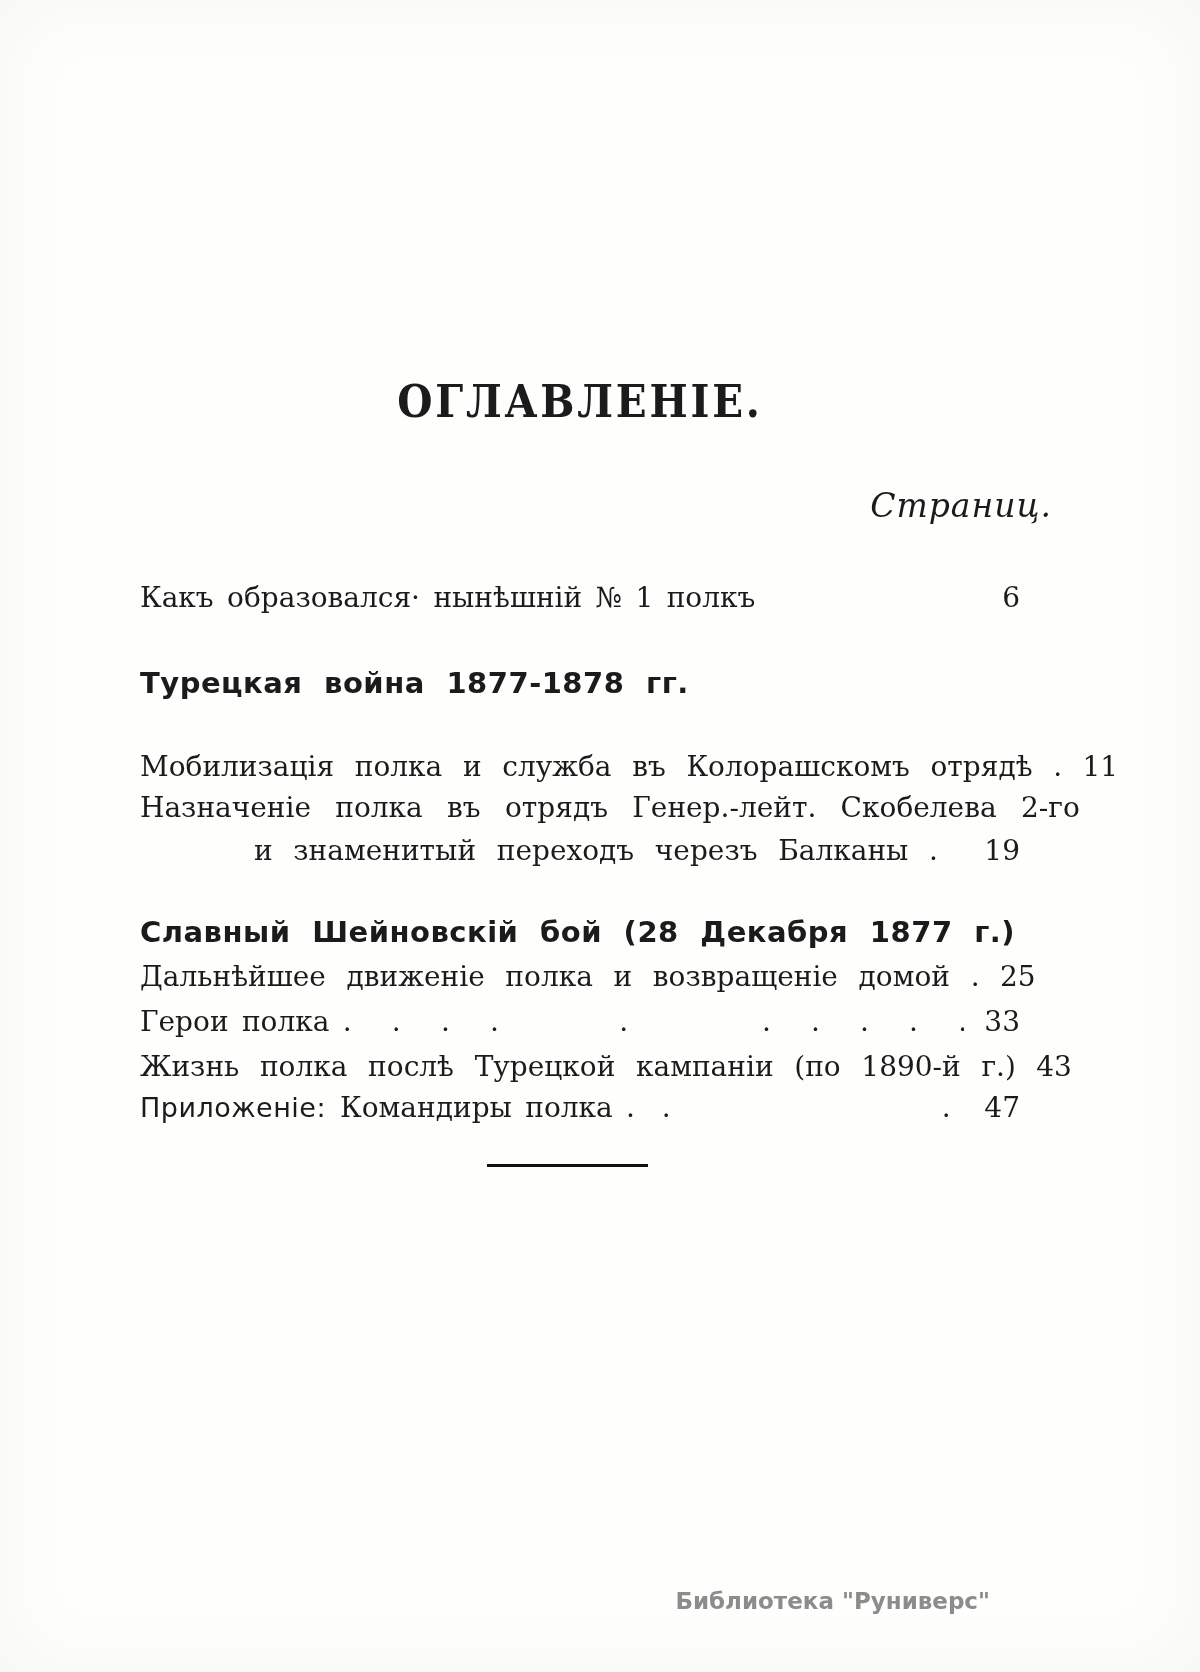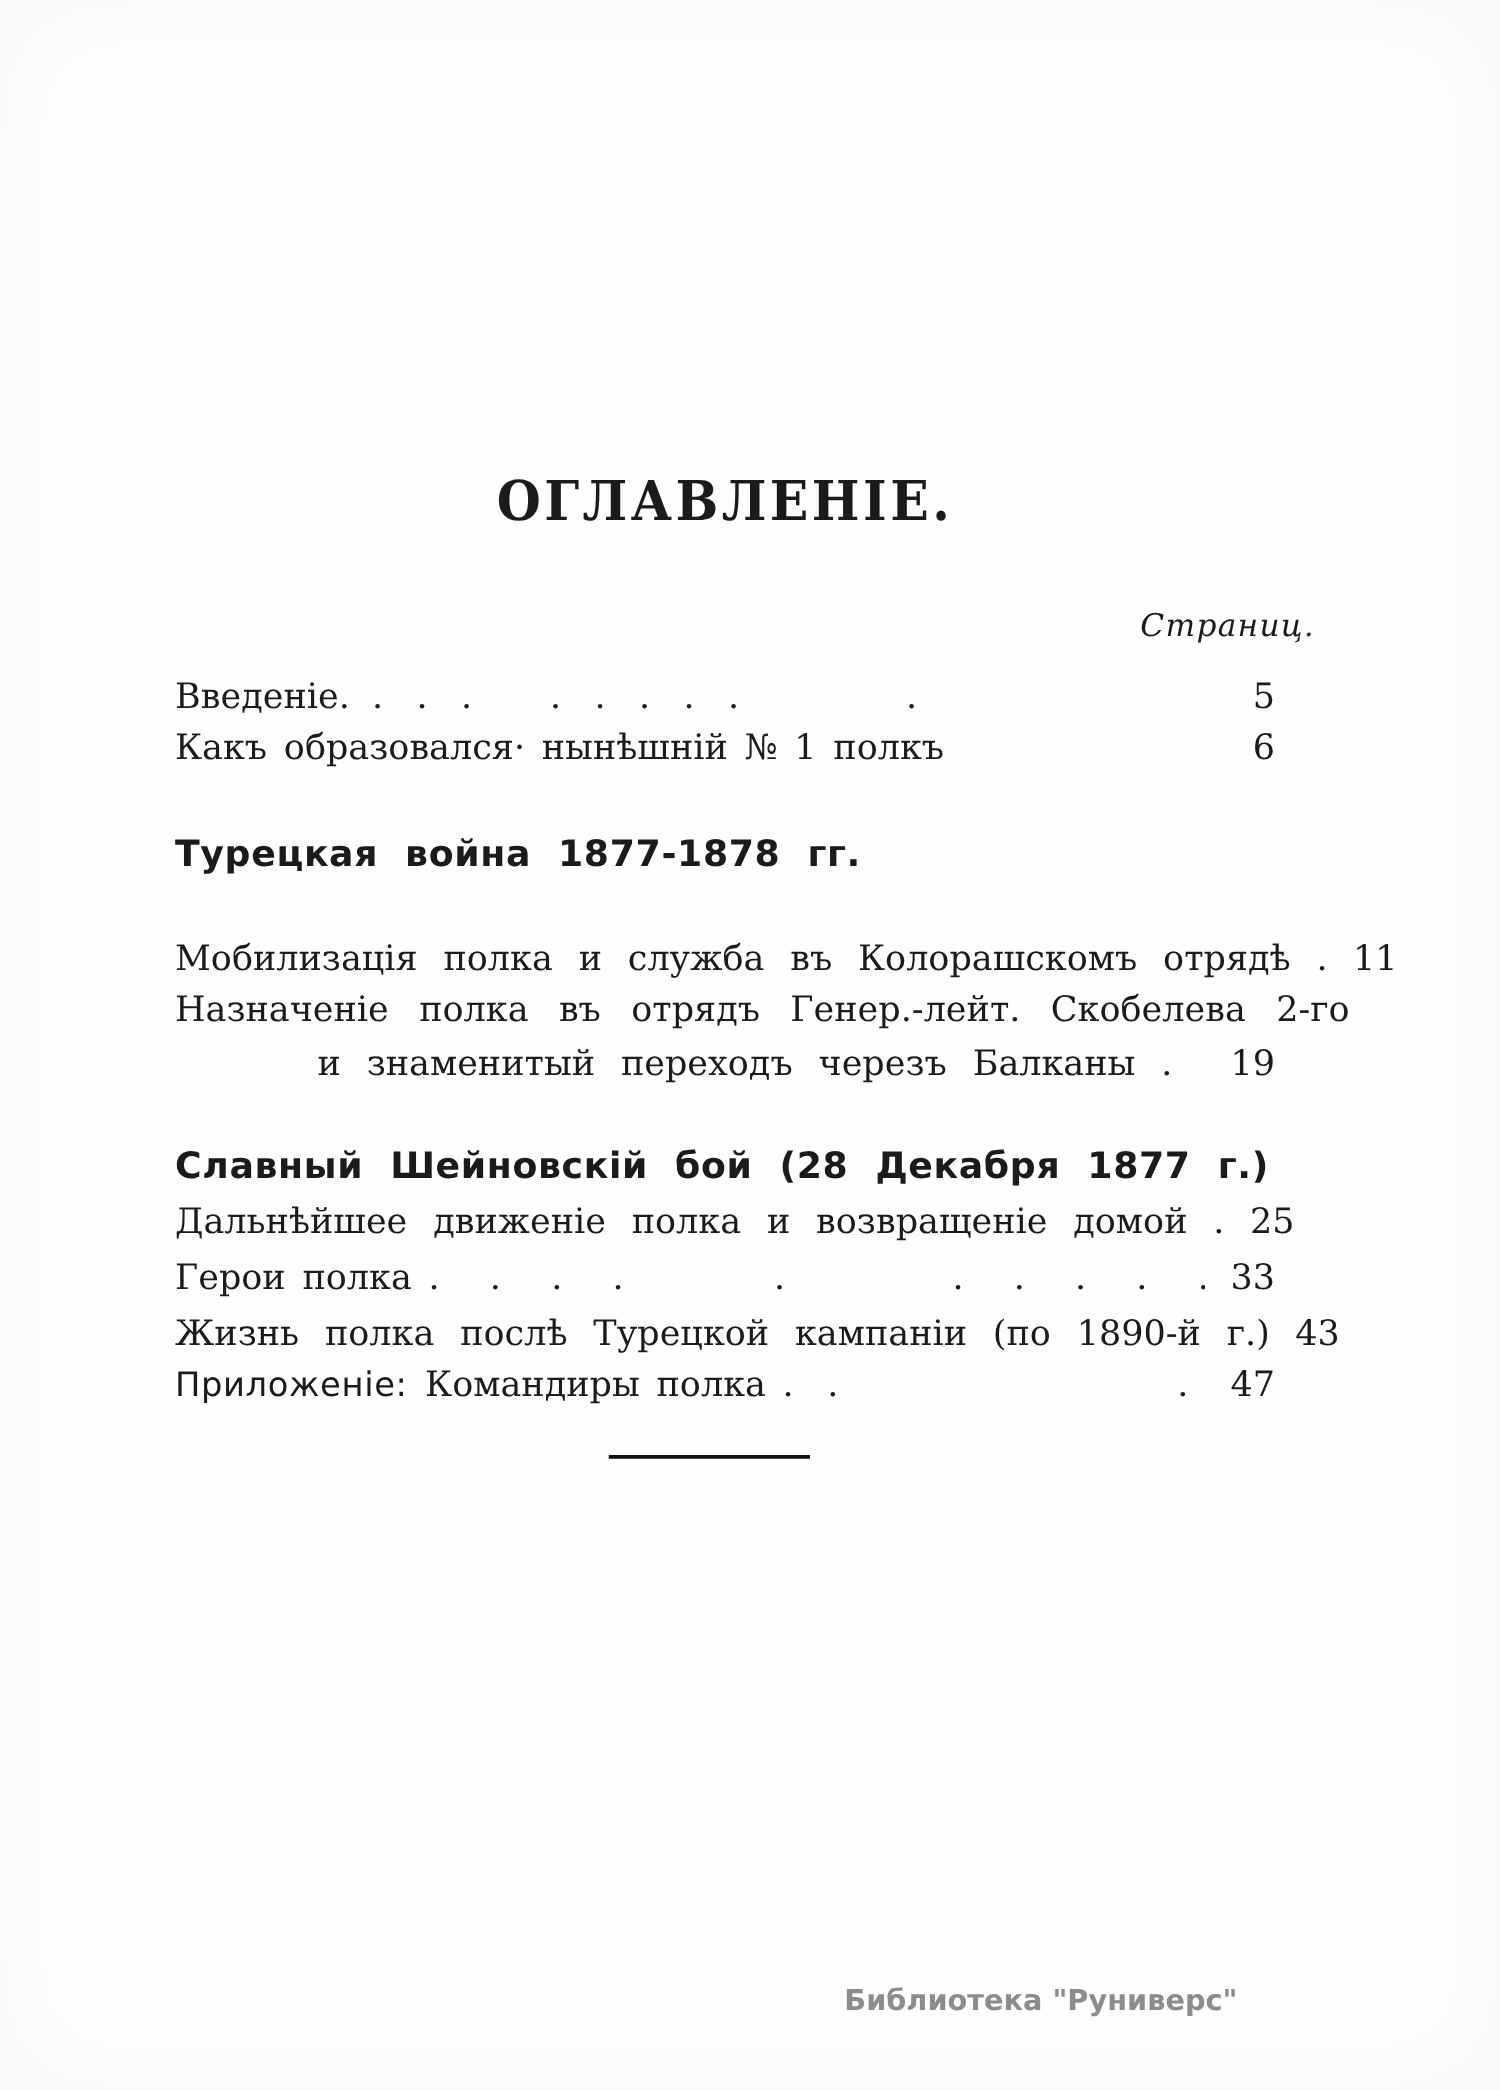--- a/index.html
+++ b/index.html
@@ -28,21 +28,21 @@
     font-weight: bold;
     font-size: 44px;
     letter-spacing: 3px;
     transform: scaleX(0.92);
   }
   .col-header {
     position: absolute;
     top: 486px;
     right: 148px;
     font-style: italic;
-    font-size: 25px;
+    font-size: 33px;
     letter-spacing: 1px;
   }
   .row {
     position: absolute;
     left: 140px;
     width: 880px;
     display: flex;
     align-items: baseline;
     font-size: 28px;
     line-height: 34px;
@@ -94,25 +94,20 @@
 </style>
 </head>
 <body>
 
 <div class="sheet">
 
   <div class="doc-title">ОГЛАВЛЕНІЕ.</div>
 
   <div class="col-header">Страниц.</div>
 
-  <div class="row" style="top:540px">
-    <span class="t">Введеніе.</span>
-    <span class="dots">  .   .   .       .   .   .   .   .               .</span>
-    <span class="pg">5</span>
-  </div>
 
   <div class="row ws1" style="top:581px">
     <span class="t">Какъ образовался· нынѣшній № 1 полкъ</span>
     <span class="dots"></span>
     <span class="pg">6</span>
   </div>
 
   <div class="heading" style="top:666px">Турецкая война 1877-1878 гг.</div>
 
   <div class="row ws2" style="top:750px">

